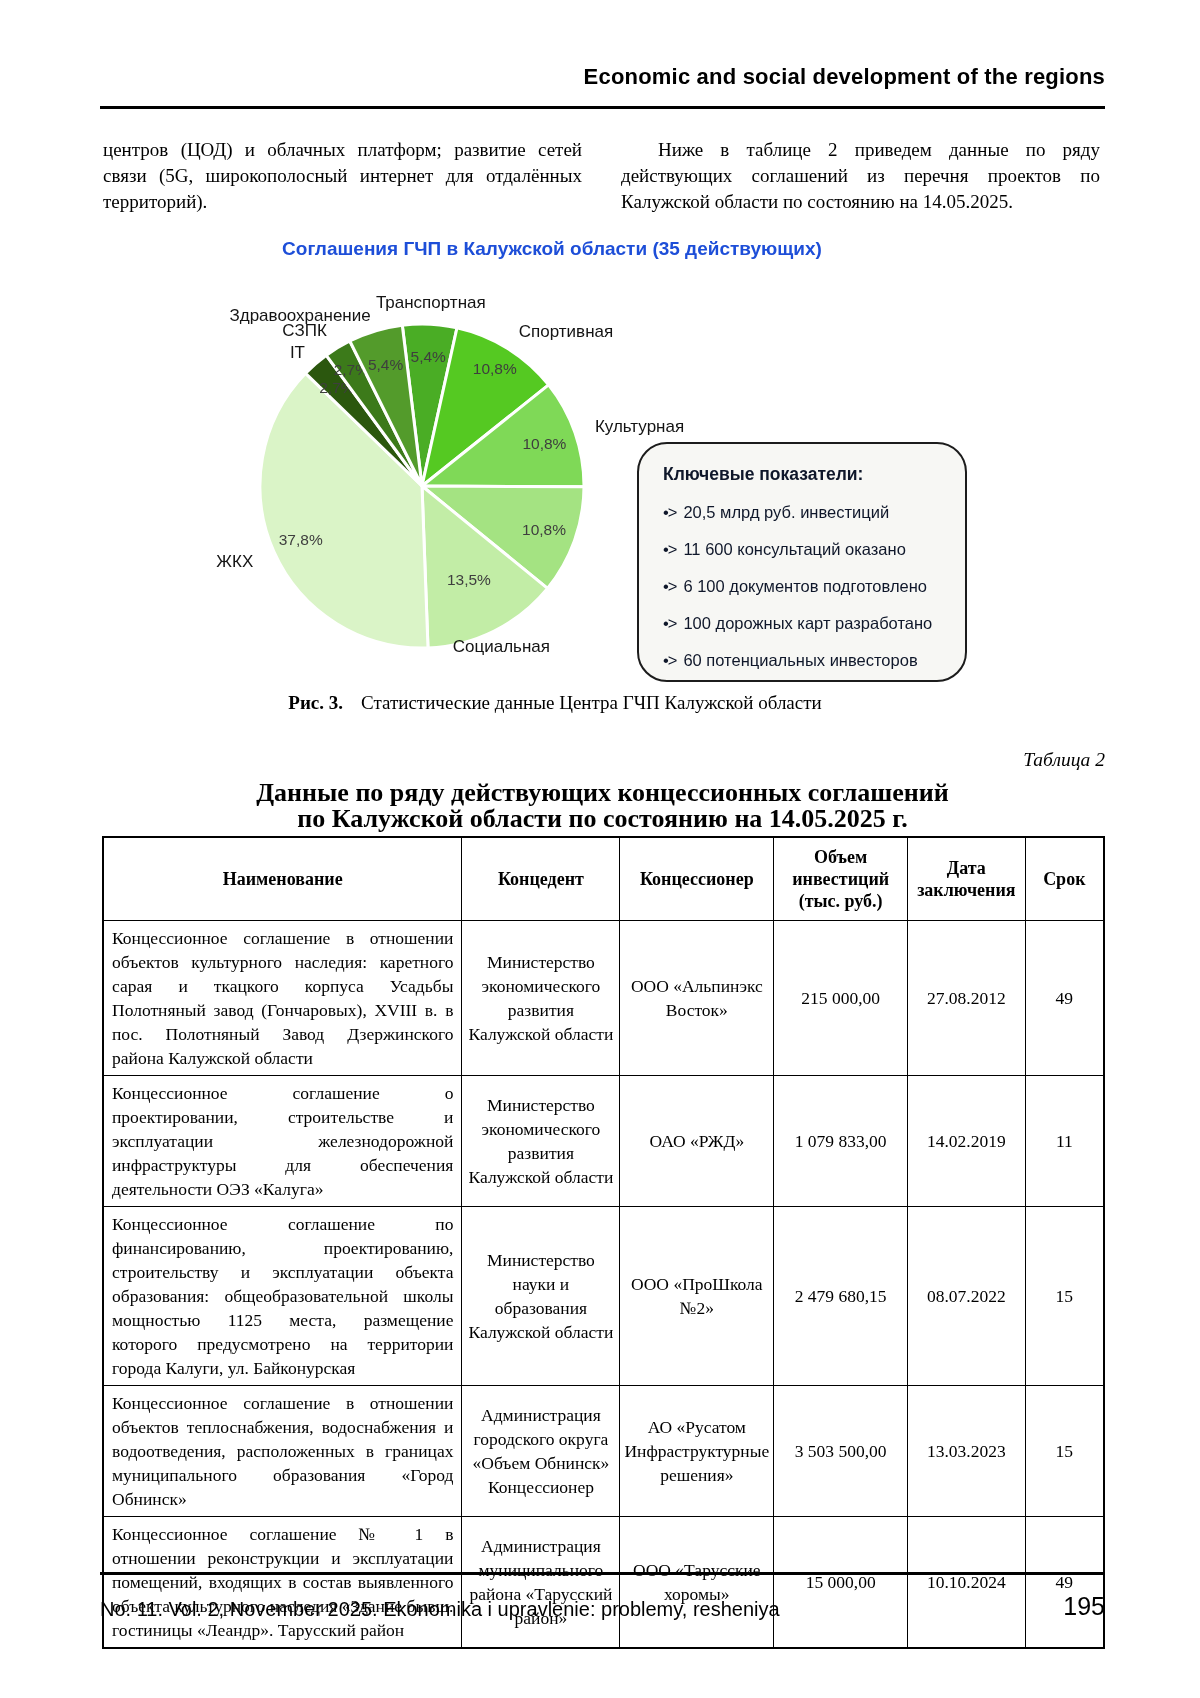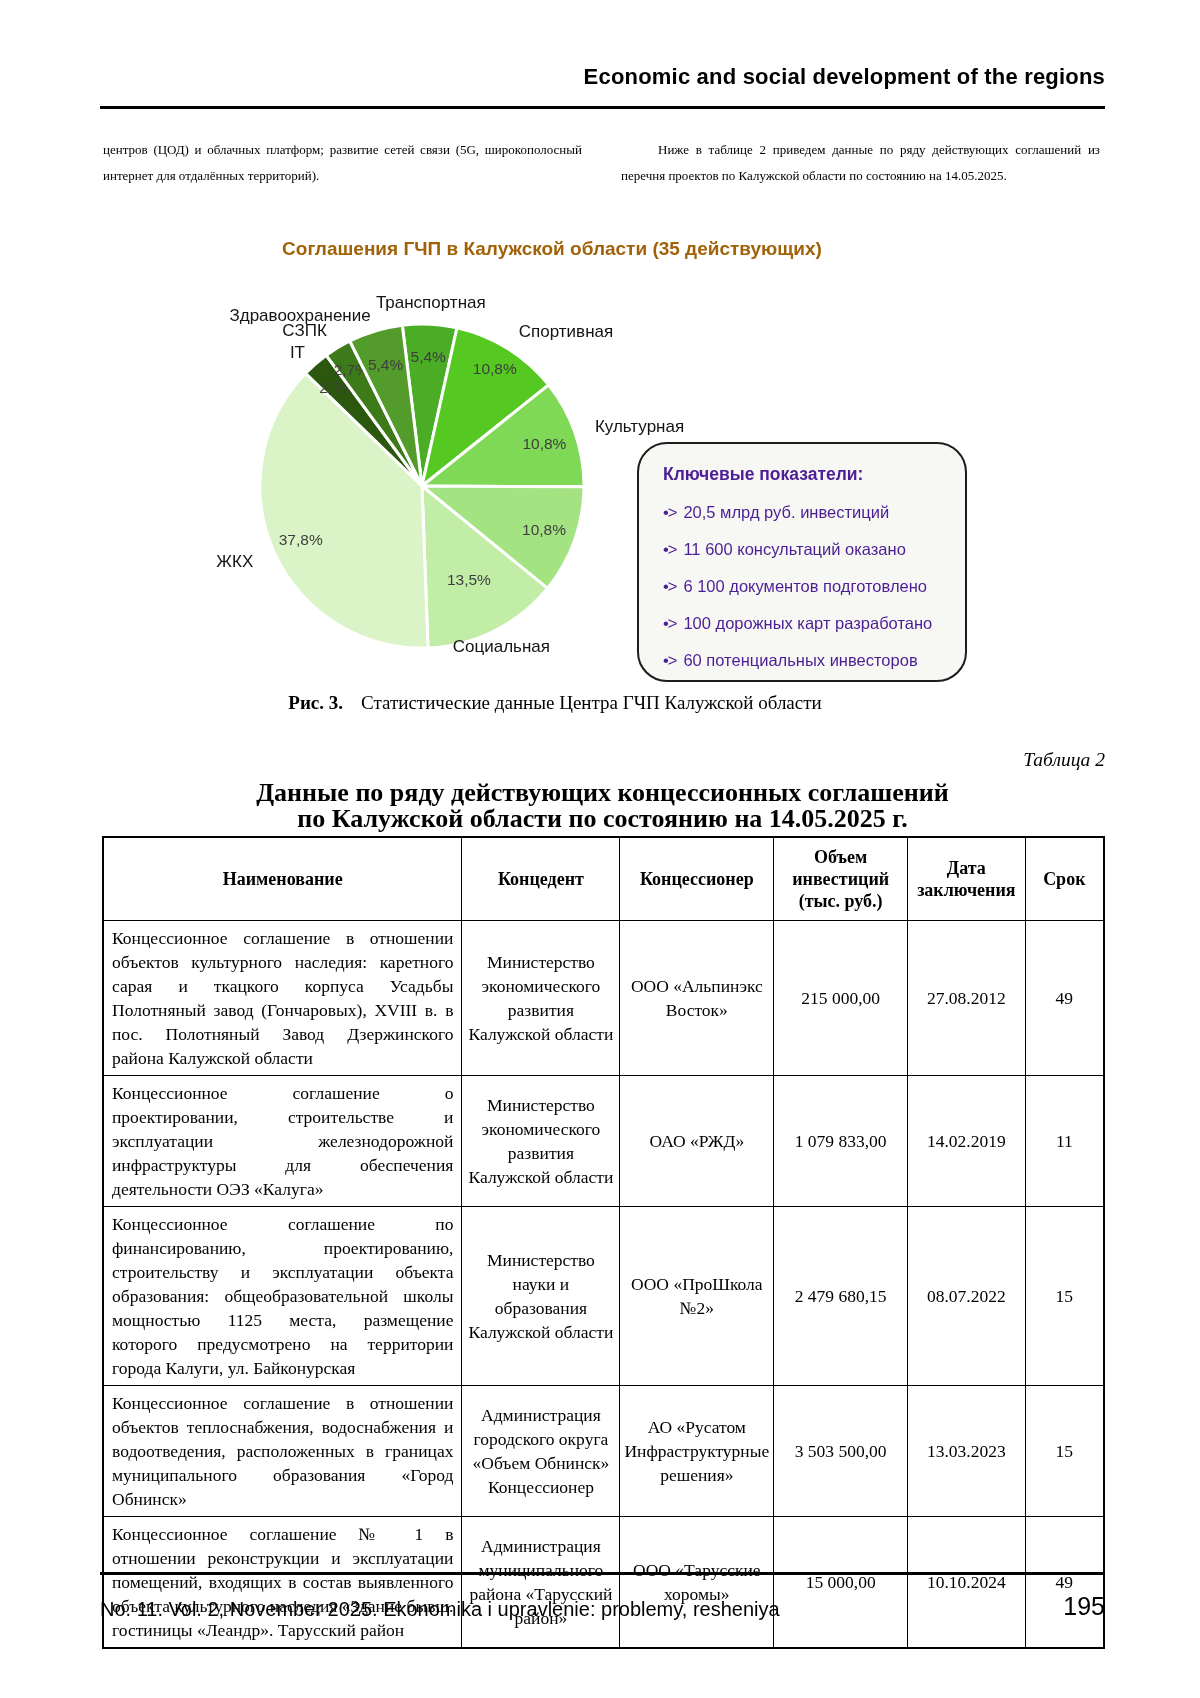--- a/index.html
+++ b/index.html
@@ -6,34 +6,34 @@
   .page{position:relative;width:1200px;height:1698px;background:#fff;
         font-family:"Liberation Serif",serif;color:#000;overflow:hidden;}
 
   
   .head-title{position:absolute;top:64px;left:100px;width:1005px;text-align:right;
     font-family:"Liberation Sans",sans-serif;font-weight:bold;font-size:22px;letter-spacing:.2px;}
   .head-rule{position:absolute;top:106px;left:100px;width:1005px;height:3px;background:#000;}
 
   
   .intro{position:absolute;top:137px;left:103px;width:997px;display:flex;gap:39px;}
-  .intro .col{width:479px;font-size:13px;line-height:26px;text-align:justify;}
+  .intro .col{width:479px;font-size:19px;line-height:26px;text-align:justify;}
   .indent{text-indent:37px;}
   .intro p{margin:0;}
 
   
   .figure{position:absolute;top:238px;left:100px;width:1005px;height:468px;}
   .chart-title{position:absolute;top:0;left:52px;width:800px;text-align:center;
-    font-family:"Liberation Sans",sans-serif;font-weight:bold;font-size:19px;color:#a16207;}
+    font-family:"Liberation Sans",sans-serif;font-weight:bold;font-size:19px;color:#1d4ed8;}
   .pie-svg{position:absolute;left:147px;top:73px;width:350px;height:350px;overflow:visible;}
   .pie-pct{font-family:"Liberation Sans",sans-serif;font-size:15.5px;fill:#3e3e3e;}
   .pie-name{font-family:"Liberation Sans",sans-serif;font-size:17px;fill:#141414;}
   .key-box{position:absolute;left:537px;top:204px;width:330px;height:240px;box-sizing:border-box;
     background:#f7f7f4;border:2.5px solid #1c1c1c;border-radius:30px;
-    padding:20px 14px 16px 24px;font-family:"Liberation Sans",sans-serif;color:#4c1d95;}
+    padding:20px 14px 16px 24px;font-family:"Liberation Sans",sans-serif;color:#0f172a;}
   .key-box .kb-title{font-size:17.5px;font-weight:bold;margin-bottom:16px;}
   .kb-item{font-size:16.5px;line-height:22px;margin-bottom:15px;white-space:nowrap;}
   .kb-bullet{margin-right:7px;letter-spacing:-1px;}
 
   .fig-caption{position:absolute;top:692px;left:100px;width:910px;text-align:center;font-size:19px;}
   .fig-caption .cap-prefix{font-weight:bold;}
   .fig-caption .cap-text{margin-left:18px;}
 
   
   .table-label{position:absolute;top:749px;left:100px;width:1005px;text-align:right;

